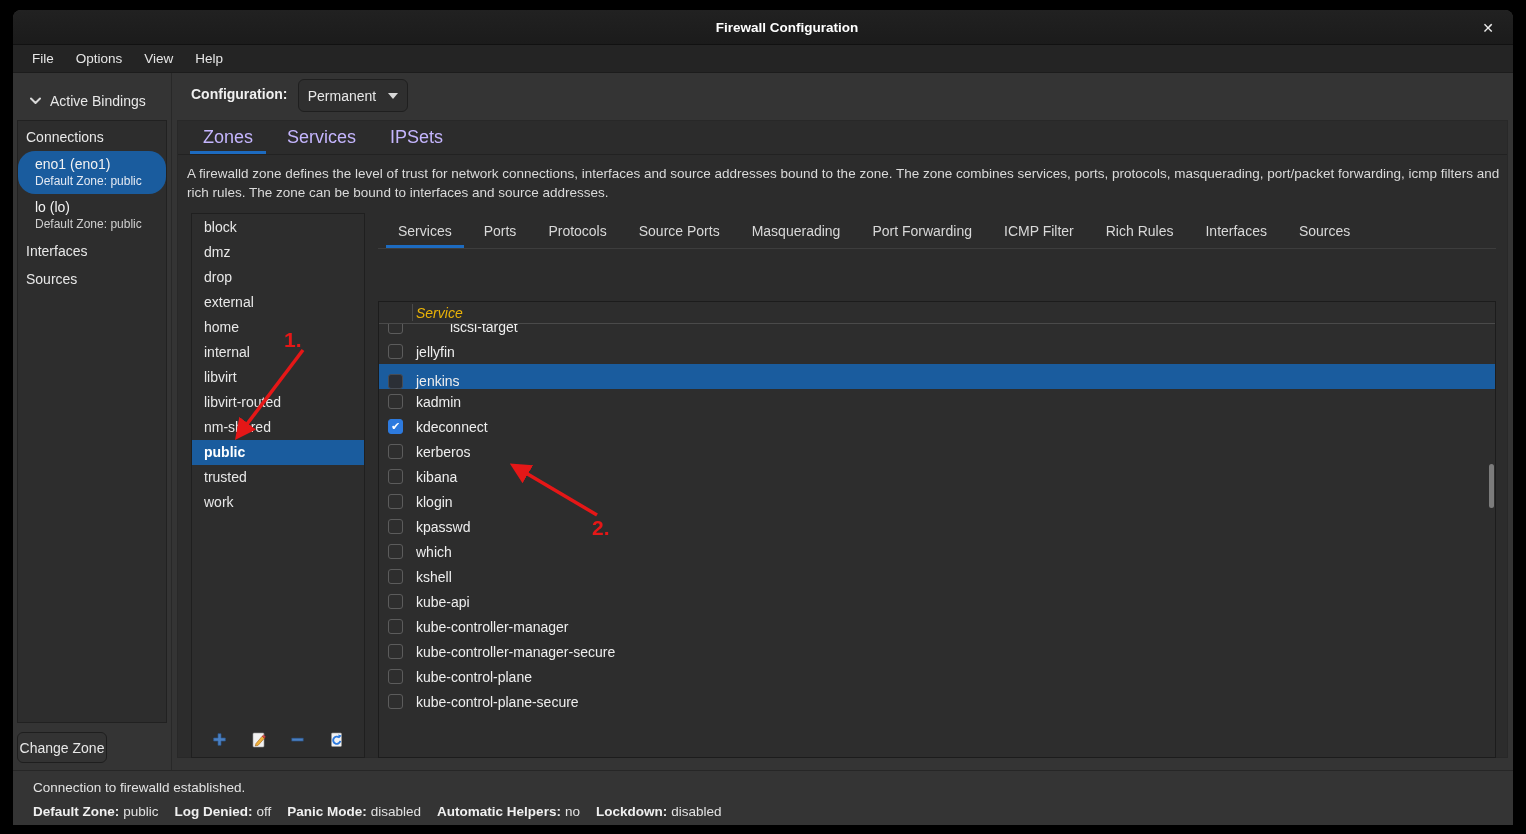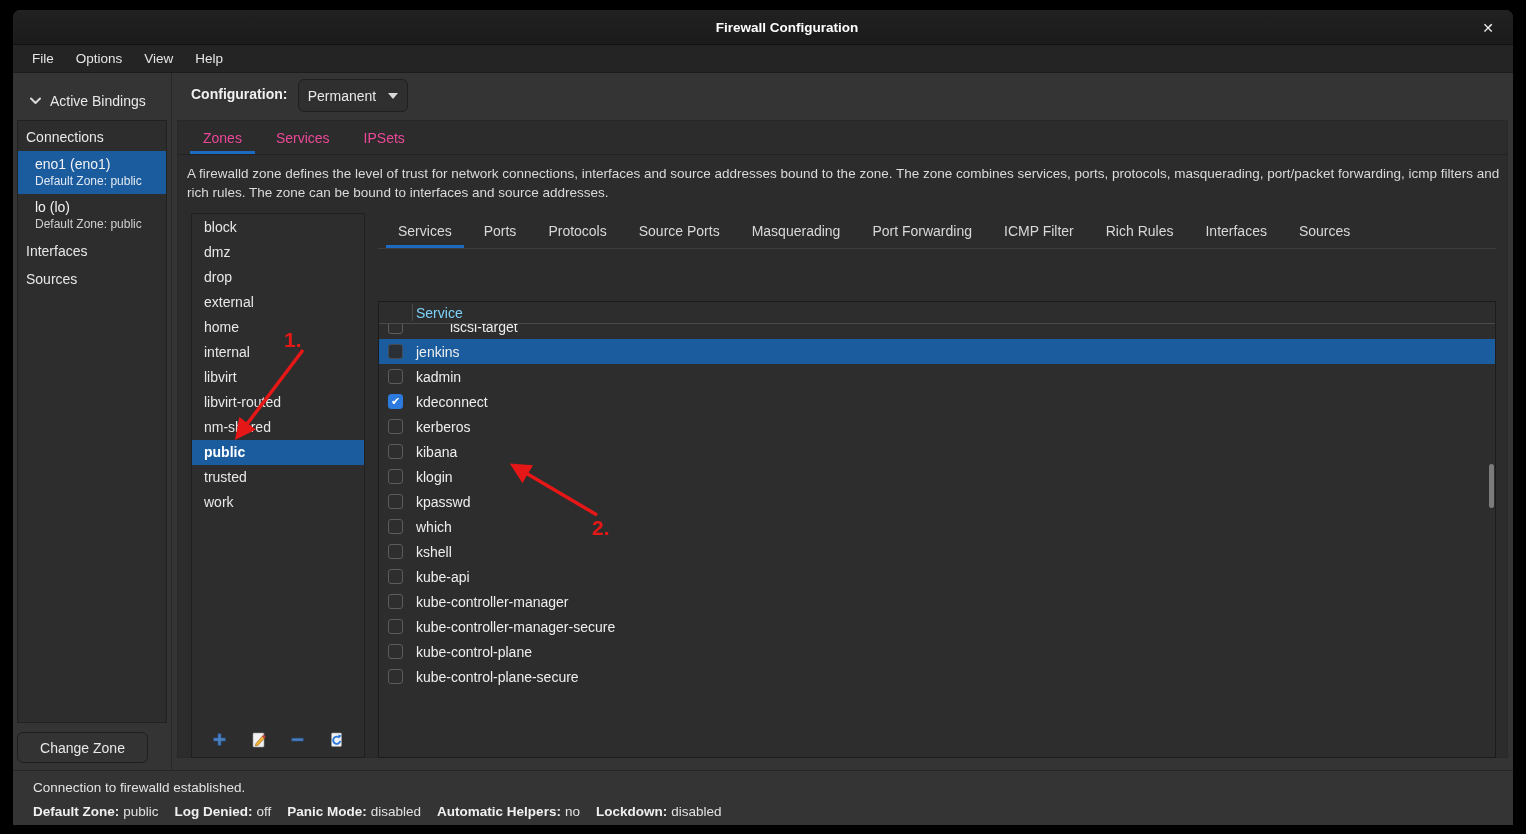--- a/index.html
+++ b/index.html
@@ -21,72 +21,72 @@
     background:#242424; border-bottom:1px solid #1c1c1c; display:flex; align-items:center; padding-left:8px; }
   .menuitem { color:#e6e6e6; font-size:13.5px; padding:0 11px; height:100%; display:flex; align-items:center; }
 
   
   .sidebar { position:absolute; left:0; top:63px; width:159px; bottom:55px;
     background:var(--winbg); border-right:1px solid #282828; }
   .ab-row { position:absolute; left:17px; top:20px; display:flex; align-items:center; gap:9px; color:#e8e8e8; font-size:14px; }
   .connpanel { position:absolute; left:4px; top:47px; width:150px; height:603px;
     background:var(--panelbg); border:1px solid #212121; font-size:14px; color:#e8e8e8; }
   .connhdr { padding:8px 0 6px 8px; }
-  .connitem { padding:5px 0 6px 17px; }
+  .connitem { padding:5px 0 6px 17px;border-radius:17px; }
   .connitem.sel { background:var(--sel); }
   .connname { font-size:14px; color:#f2f2f2; }
   .connzone { font-size:12px; color:#cfcfcf; margin-top:2px; }
   .connitem.sel .connzone { color:#e3e9f2; }
   .treeitem { padding:6px 0 6px 8px; color:#e8e8e8; }
-  .changezone { position:absolute; left:4px; top:659px; width:131px; height:31px;
+  .changezone { position:absolute; left:4px; top:659px; width:90px; height:31px;
     background:#333333; border:1px solid #1e1e1e; border-radius:6px; color:#e8e8e8; font-size:14px;
     font-family:"Liberation Sans",sans-serif; }
 
   
   .main { position:absolute; left:159px; top:63px; right:0; bottom:55px; background:var(--winbg); }
   .configrow { position:absolute; left:0; top:0; width:100%; height:47px; }
   .configlabel { position:absolute; left:19px; top:13px; font-weight:bold; color:#f0f0f0; font-size:14px; }
   .configbtn { position:absolute; left:126px; top:6px; height:33px; min-width:110px;
     background:#2f2f2f; border:1px solid #1f1f1f; border-radius:6px; color:#e8e8e8; font-size:14px;
     display:flex; align-items:center; justify-content:center; gap:12px; padding:0 8px;
     font-family:"Liberation Sans",sans-serif; }
   .caret { width:0; height:0; border-left:5px solid transparent; border-right:5px solid transparent;
     border-top:6px solid #d8d8d8; }
 
   .notebook { position:absolute; left:5px; top:47px; width:1331px; height:638px;
     background:#2c2c2c; border:1px solid #282828; }
   .tabstrip { position:absolute; left:0; top:0; width:100%; height:34px;
     border-bottom:1px solid #222; display:flex; padding-left:8px; }
-  .tab { position:relative; color:#ec4899; font-size:14px; padding:0 17px; display:flex; align-items:center; }
+  .tab { position:relative; color:#c4b5fd; font-size:18px; padding:0 17px; display:flex; align-items:center; }
   .tab.active::after { content:""; position:absolute; left:4px; right:4px; bottom:0; height:3px; background:var(--underline); }
   .zonedesc { position:absolute; left:9px; top:43px; width:1316px; color:#dadada; font-size:13.5px; line-height:19px; }
 
   .zonebox { position:absolute; left:13px; top:92px; width:174px; height:545px;
     background:var(--panelbg); border:1px solid #1f1f1f; display:flex; flex-direction:column; }
   .zonerows { flex:1; padding-top:1px; overflow:hidden; }
   .zonerow { height:25px; line-height:25px; padding-left:12px; color:#e8e8e8; font-size:14px; }
   .zonerow.sel { background:var(--sel); color:#ffffff; font-weight:bold; }
   .zonetoolbar { height:35px; display:flex; align-items:center; justify-content:space-around; padding:0 8px; }
   .tbbtn { width:24px; height:24px; display:flex; align-items:center; justify-content:center; }
 
   .subtabs { position:absolute; left:200px; top:92px; width:1118px; height:36px;
     border-bottom:1px solid #3d3d3d; display:flex; padding-left:4px; }
   .subtab { position:relative; color:#d9d9d9; font-size:14px; padding:0 16px; display:flex; align-items:center; }
   .subtab.active::after { content:""; position:absolute; left:4px; right:4px; bottom:0; height:3px; background:var(--underline); }
   .svcdesc { position:absolute; left:201px; top:137px; width:1112px; color:#dadada; font-size:13.5px; line-height:19px; }
 
   .svctable { position:absolute; left:200px; top:180px; width:1118px; height:457px;
     background:var(--panelbg); border:1px solid #1c1c1c; display:flex; flex-direction:column; }
   .svchdr { position:relative; height:22px; border-bottom:1px solid #4a4a4a; flex:none; }
-  .svchdr .hlabel { position:absolute; left:37px; top:3px; color:#7dd3fc; font-size:14px; }
+  .svchdr .hlabel { position:absolute; left:37px; top:3px; color:#eab308; font-size:14px;font-style:italic; }
   .colsep { position:absolute; left:33px; top:2px; bottom:2px; width:1px; background:#4a4a4a; }
   .svcbody { flex:1; overflow:hidden; }
   .svcbody > .svcrow:first-child { margin-top:-10px;gap:34px; }
   .svcrow { height:25px; display:flex; align-items:center; }
-  .svcrow.sel { background:var(--sel); }
+  .svcrow.sel { background:var(--sel);align-items:flex-end; }
   .cb { width:15px; height:15px; margin-left:9px; border-radius:3px; background:#2e2e2e;
     border:1px solid #5c5c5c; flex:none; display:flex; align-items:center; justify-content:center;
     color:#fff; font-size:11px; }
   .svcrow.sel .cb { background:#2b2f36; border-color:#474c54; }
   .cb.checked { background:var(--accent); border-color:var(--accent); }
   .svclabel { margin-left:13px; color:#eeeeee; font-size:14px; }
   .scrollthumb { position:absolute; left:1311px; top:343px; width:5px; height:44px; background:#7b7b7b; border-radius:2.5px; }
 
   
   .statusbar { position:absolute; left:0; bottom:0; width:100%; height:55px;
@@ -217,20 +217,24 @@
       <div class="svctable">
         <div class="svchdr">
           <span class="colsep"></span>
           <span class="hlabel">Service</span>
         </div>
         <div class="svcbody" id="service-rows">
             <div class="svcrow">
               <span class="cb"></span>
               <span class="svclabel">iscsi-target</span>
             </div>
+            <div class="svcrow">
+              <span class="cb"></span>
+              <span class="svclabel">jellyfin</span>
+            </div>
             <div class="svcrow sel">
               <span class="cb"></span>
               <span class="svclabel">jenkins</span>
             </div>
             <div class="svcrow">
               <span class="cb"></span>
               <span class="svclabel">kadmin</span>
             </div>
             <div class="svcrow">
               <span class="cb checked">✔</span>

